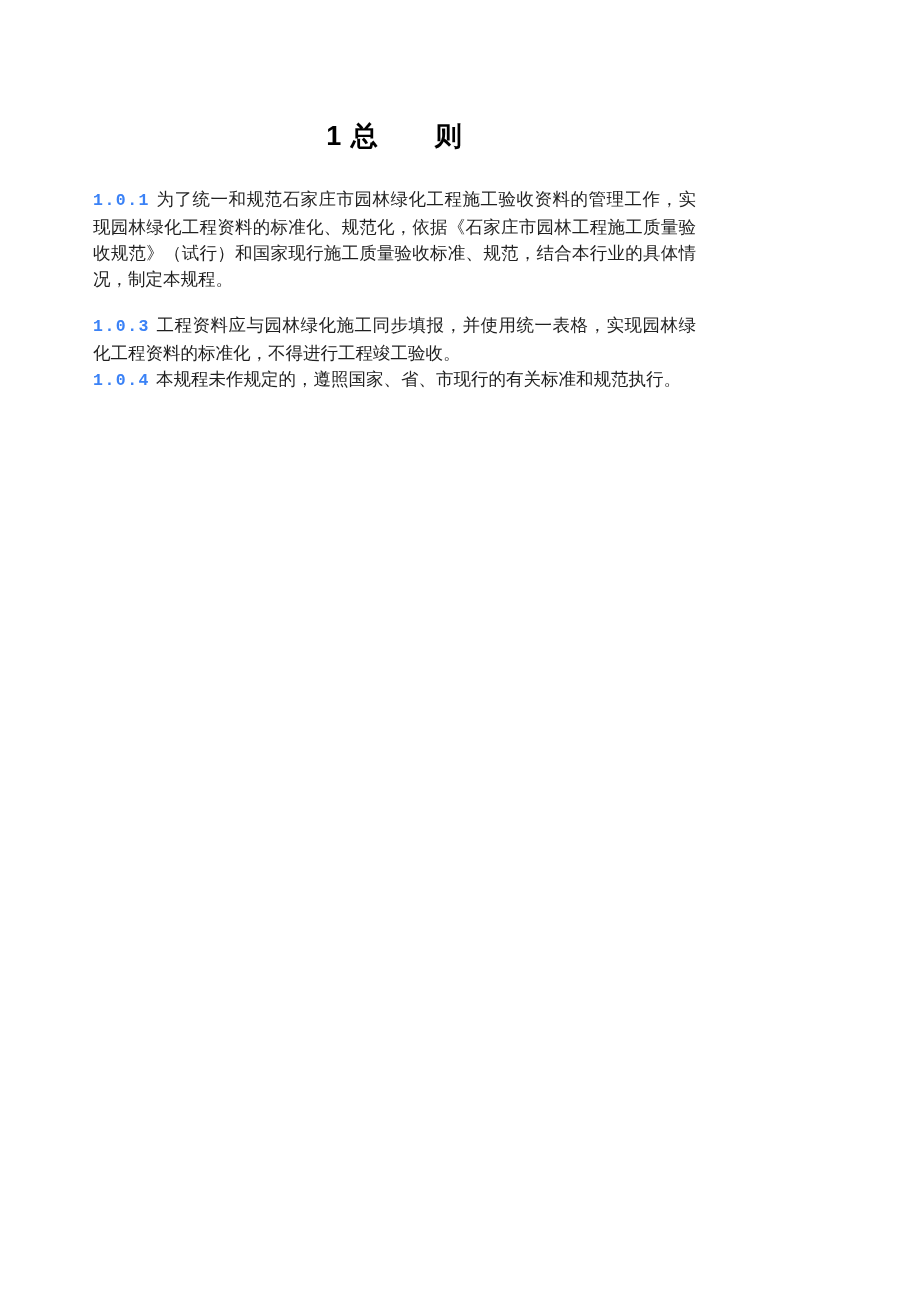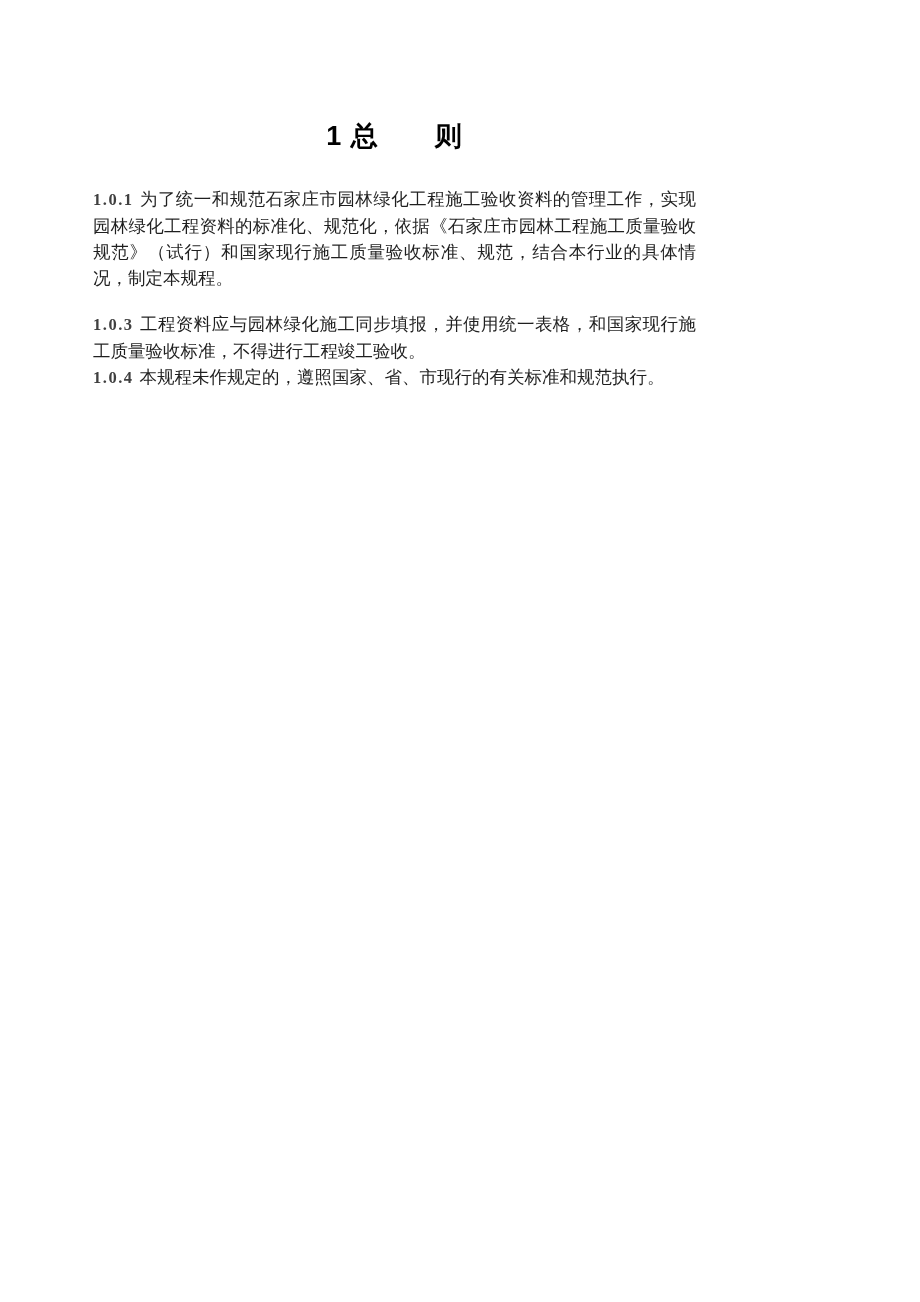--- a/index.html
+++ b/index.html
@@ -30,40 +30,40 @@
   }
   .clause {
     margin: 0;
     font-size: 17.5px;
     line-height: 26px;
     text-align: justify;
     text-justify: inter-character;
     color: #1f1f1f;
   }
   .clause .num {
-    font-family: Liberation Serif, serif;
+    font-family: Liberation Mono, monospace;
     font-weight: bold;
     font-size: 16.5px;
     letter-spacing: 1.5px;
-    color: #404040;
+    color: #3b82f6;
     margin-right: 6px;
   }
   .blank-line {
     height: 20px;
   }
 </style>
 </head>
 <body>
 
 <div class="page">
 
   <h1 class="doc-title">1 总　　则</h1>
 
   <p class="clause"><span class="num">1.0.1</span><span>为了统一和规范石家庄市园林绿化工程施工验收资料的管理工作，实现园林绿化工程资料的标准化、规范化，依据《石家庄市园林工程施工质量验收规范》（试行）和国家现行施工质量验收标准、规范，结合本行业的具体情况，制定本规程。</span></p>
 
 
   <div class="blank-line"></div>
 
-  <p class="clause"><span class="num">1.0.3</span><span>工程资料应与园林绿化施工同步填报，并使用统一表格，和国家现行施工质量验收标准，不得进行工程竣工验收。</span></p>
+  <p class="clause"><span class="num">1.0.3</span><span>工程资料应与园林绿化施工同步填报，并使用统一表格，实现园林绿化工程资料的标准化，不得进行工程竣工验收。</span></p>
 
   <p class="clause"><span class="num">1.0.4</span><span>本规程未作规定的，遵照国家、省、市现行的有关标准和规范执行。</span></p>
 
 </div>
 
 </body></html>

